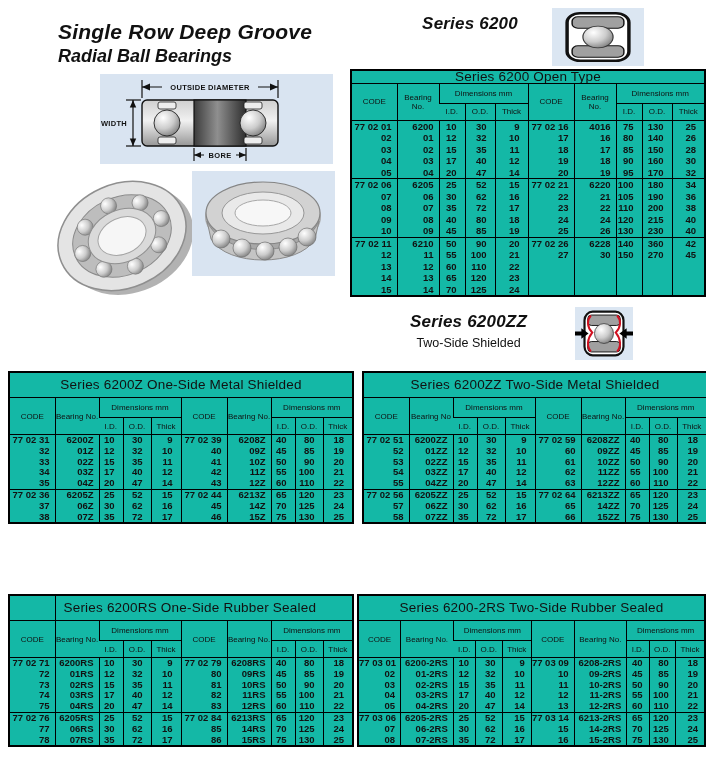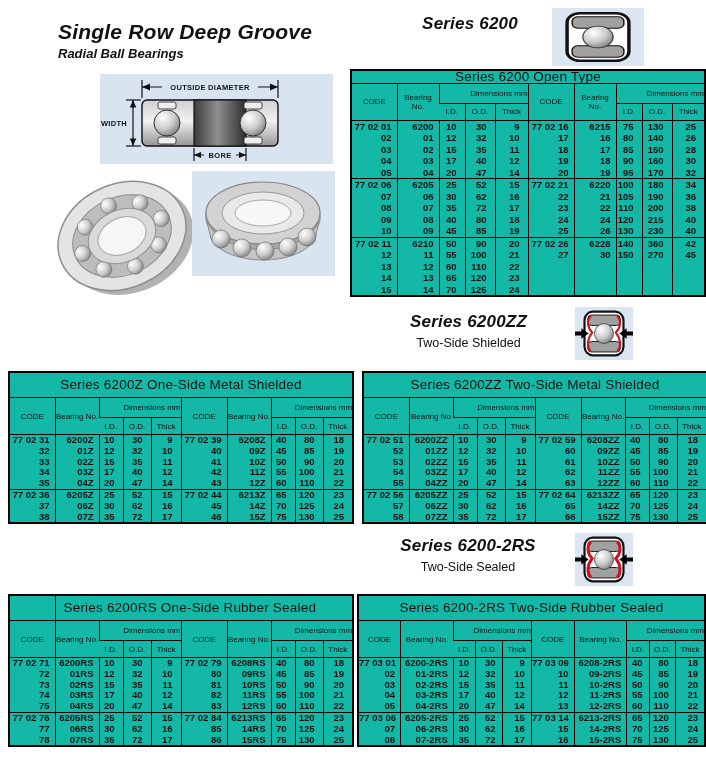--- a/index.html
+++ b/index.html
@@ -3,21 +3,21 @@
 <meta charset="utf-8">
 <style>
   html,body{margin:0;padding:0;}
   body{width:706px;height:762px;background:#fff;position:relative;overflow:hidden;
        font-family:"Liberation Sans",sans-serif;color:#111;}
   #page{position:absolute;inset:0;}
 
   
   #title-block{position:absolute;left:58px;top:20px;}
   #main-title{font-size:21px;font-weight:bold;font-style:italic;letter-spacing:0.2px;}
-  #main-subtitle{font-size:13px;font-weight:bold;font-style:italic;margin-top:2px;}
+  #main-subtitle{font-size:18px;font-weight:bold;font-style:italic;margin-top:2px;}
 
   
   #diagram{position:absolute;left:100px;top:74px;width:233px;height:90px;}
   #photoA{position:absolute;left:46px;top:166px;width:152px;height:142px;}
   #photoB{position:absolute;left:192px;top:171px;width:143px;height:105px;}
   .dlabel{font-family:"Liberation Sans",sans-serif;font-weight:bold;font-size:7.5px;fill:#111;letter-spacing:0.3px;}
 
   
   .sec-hdr{position:absolute;}
   .sec-titles{position:absolute;text-align:center;}
@@ -52,21 +52,21 @@
                   font-family:"Liberation Sans",sans-serif;}
   .tbl tr > *:first-child{border-left:none;}
   .tbl .tbl-title{text-align:center;font-size:13.5px;font-weight:400;height:24px;
                   border-bottom:1.5px solid #000;letter-spacing:0.2px;}
   .tbl .tbl-title.indent{text-align:left;padding-left:8px;}
   .tbl .tbl-spacer{border-bottom:1.5px solid #000;}
   .tbl th{font-size:8px;font-weight:400;text-align:center;vertical-align:middle;white-space:normal;line-height:9px;}
   .tbl tr.hA th{height:19px;}
   .tbl tr.hB th{height:16px;border-bottom:1.5px solid #000;}
   .tbl th[rowspan]{border-bottom:1.5px solid #000;}
-  .tbl th.h-dims{border-bottom:1px solid #000;text-align:right;}
+  .tbl th.h-dims{border-bottom:1px solid #000;}
   .tbl td{font-size:9.5px;font-weight:bold;line-height:10.8px;height:10.8px;}
   #tbl-open td{line-height:11.5px;height:11.5px;}
   .tbl .c-code,.tbl .c-brg{text-align:right;padding-right:5px;}
   .tbl .c-num{text-align:right;padding-right:8px;}
   #tbl-rs2 .c-num{padding-right:6px;}
   .tbl tr.gs td{border-top:1.5px solid #000;}
 </style>
 </head>
 <body>
 
@@ -189,37 +189,20 @@
           <rect x="14" y="36.5" width="36" height="11" rx="4" fill="#a0a0a0" stroke="#111" stroke-width="1"></rect>
           <circle cx="32" cy="28" r="10.5" fill="url(#ballG)" stroke="#333" stroke-width="0.8"></circle>
           <path d="M46.5 9 C 51 14 51 21 45 27 C 51 34 51 42 46.5 47" fill="none" stroke="#d01020" stroke-width="2.2"></path>
           <path d="M17.5 9 C 13 14 13 21 19 27 C 13 34 13 42 17.5 47" fill="none" stroke="#d01020" stroke-width="2.2"></path>
           <path d="M49 28 l8 -5.5 v3.5 h7 v4 h-7 v3.5 z" fill="#000"></path>
           <path d="M15 28 l-8 -5.5 v3.5 h-7 v4 h7 v3.5 z" fill="#000"></path>
         </svg></div>
   </div>
 
 
-  <div class="sec-hdr" id="hdr-rs2">
-    <div class="sec-titles">
-      <div class="series-title">Series 6200-2RS</div>
-      <div class="series-sub">Two-Side Sealed</div>
-    </div>
-    <div class="sec-icon"><svg viewBox="0 0 64 56" width="100%" height="100%" preserveAspectRatio="none">
-          <rect width="64" height="56" fill="#dbe6f2"></rect>
-          <rect x="10.5" y="5" width="43" height="46" rx="9" fill="#fff" stroke="#111" stroke-width="2.4"></rect>
-          <rect x="14" y="8.5" width="36" height="11" rx="4" fill="#a0a0a0" stroke="#111" stroke-width="1"></rect>
-          <rect x="14" y="36.5" width="36" height="11" rx="4" fill="#a0a0a0" stroke="#111" stroke-width="1"></rect>
-          <circle cx="32" cy="28" r="10.5" fill="url(#ballG)" stroke="#333" stroke-width="0.8"></circle>
-          <path d="M46.5 9 C 51 14 51 21 45 27 C 51 34 51 42 46.5 47" fill="none" stroke="#d01020" stroke-width="3.2"></path>
-          <path d="M17.5 9 C 13 14 13 21 19 27 C 13 34 13 42 17.5 47" fill="none" stroke="#d01020" stroke-width="3.2"></path>
-          <path d="M49 28 l8 -5.5 v3.5 h7 v4 h-7 v3.5 z" fill="#000"></path>
-          <path d="M15 28 l-8 -5.5 v3.5 h-7 v4 h7 v3.5 z" fill="#000"></path>
-        </svg></div>
-  </div>
 
   <table class="tbl" id="tbl-open">
       <colgroup>
         <col style="width: 46px;">
         <col style="width: 42px;">
         <col style="width: 26px;">
         <col style="width: 30px;">
         <col style="width: 33px;">
         <col style="width: 46px;">
         <col style="width: 42px;">
@@ -247,21 +230,21 @@
           <th class="h-sub">O.D.</th>
           <th class="h-sub">Thick</th>
         </tr>
         <tr>
           <td class="c-code">77 02 01</td>
           <td class="c-brg">6200</td>
           <td class="c-num">10</td>
           <td class="c-num">30</td>
           <td class="c-num">9</td>
           <td class="c-code">77 02 16</td>
-          <td class="c-brg">6215</td>
+          <td class="c-brg">4016</td>
           <td class="c-num">75</td>
           <td class="c-num">130</td>
           <td class="c-num">25</td>
         </tr>
         <tr>
           <td class="c-code">02</td>
           <td class="c-brg">01</td>
           <td class="c-num">12</td>
           <td class="c-num">32</td>
           <td class="c-num">10</td>

